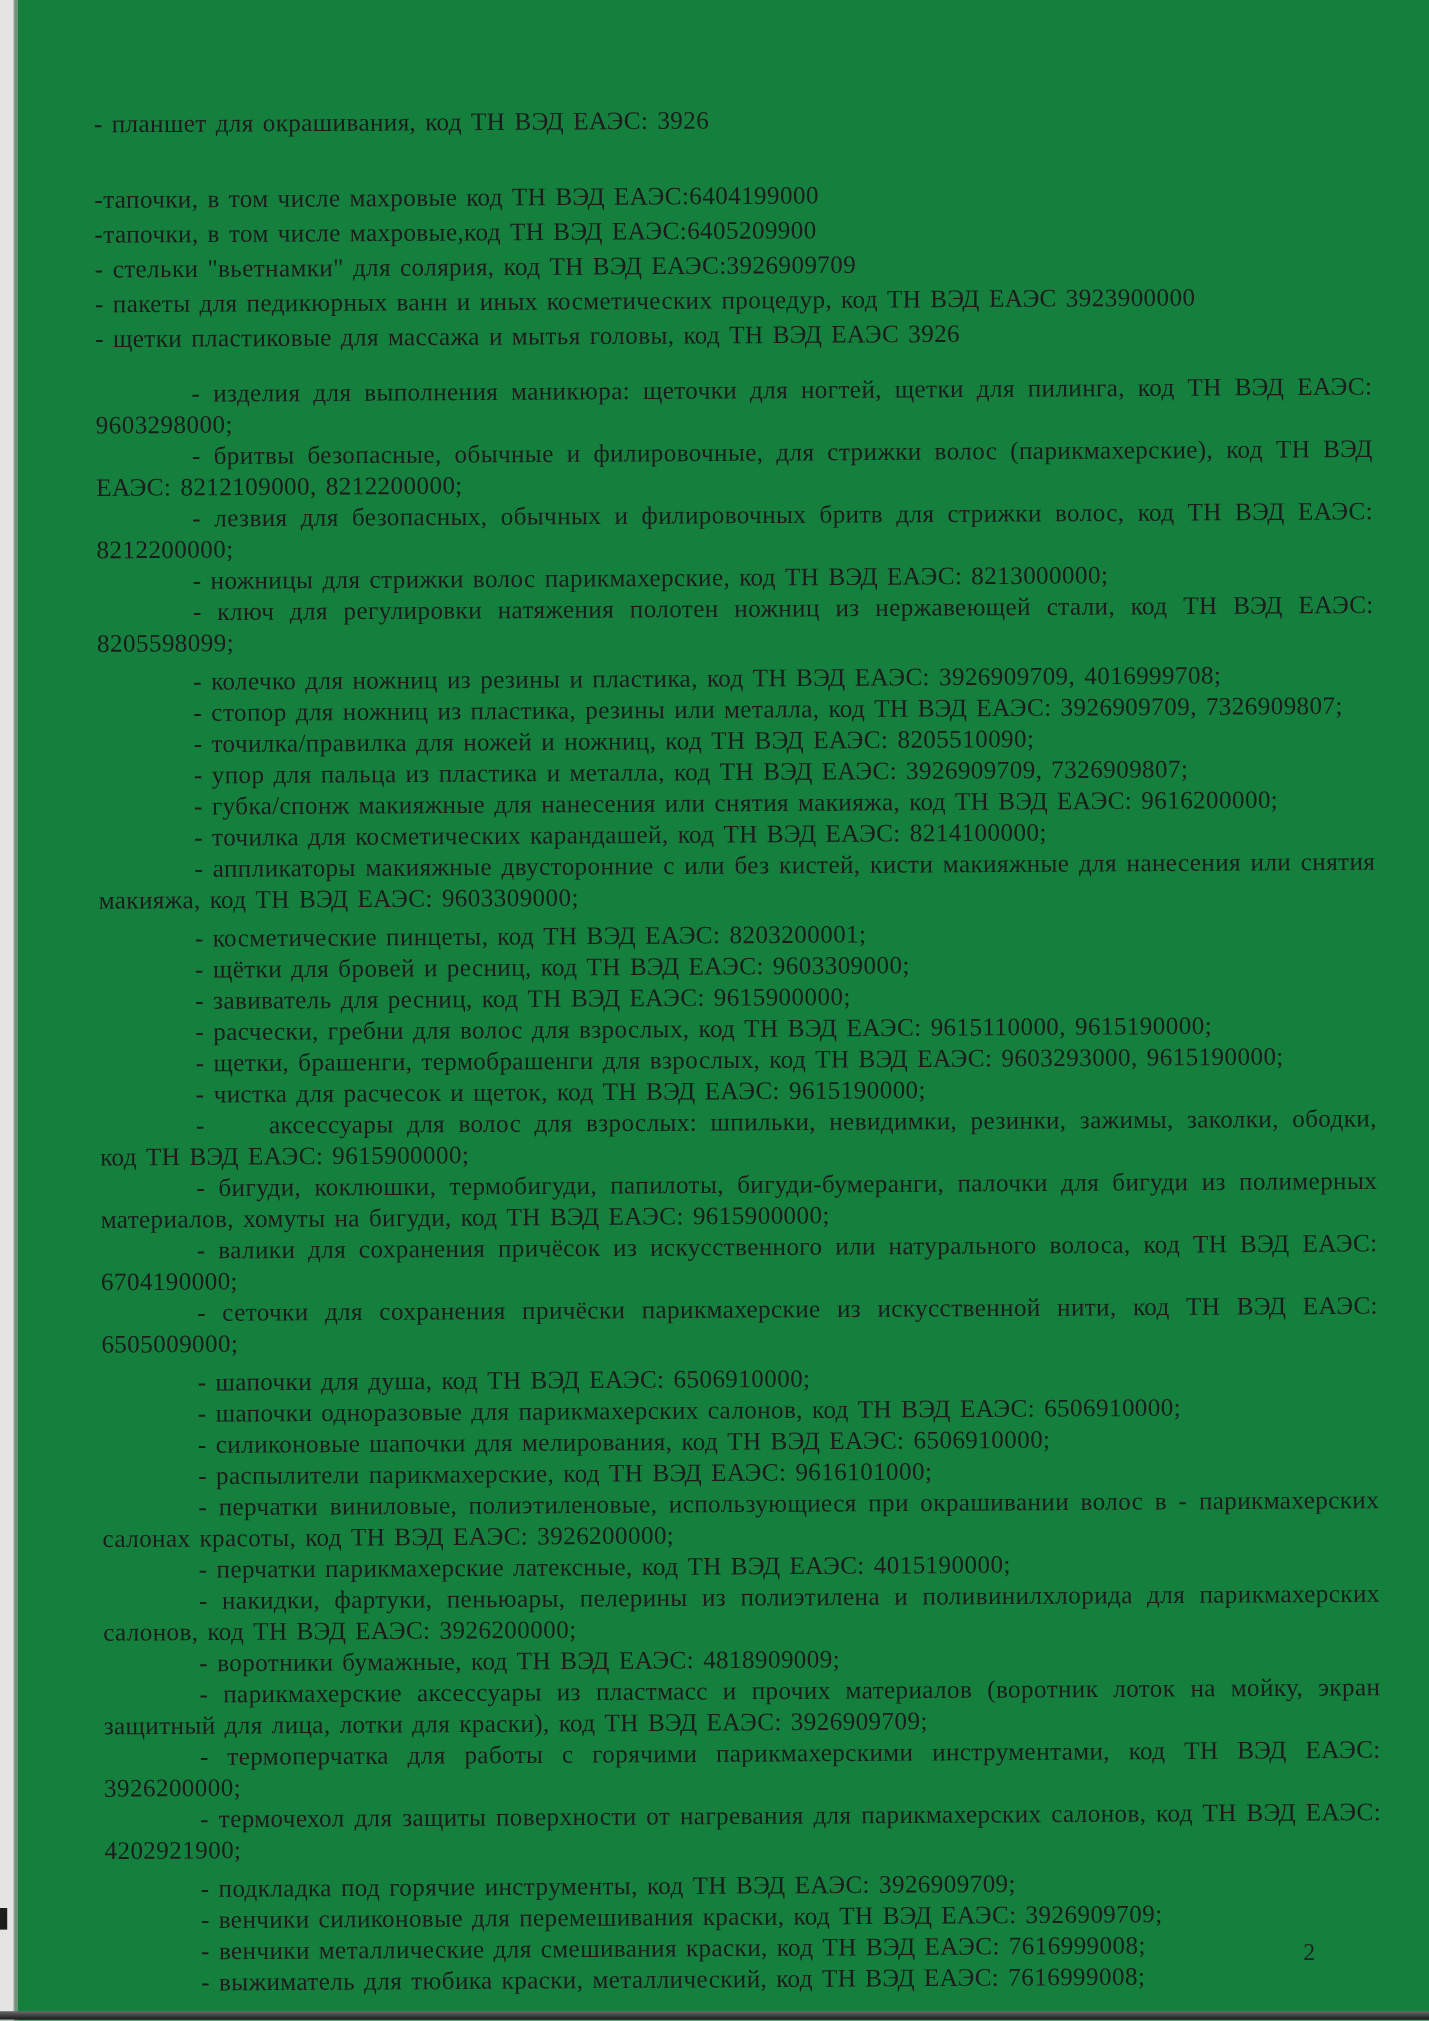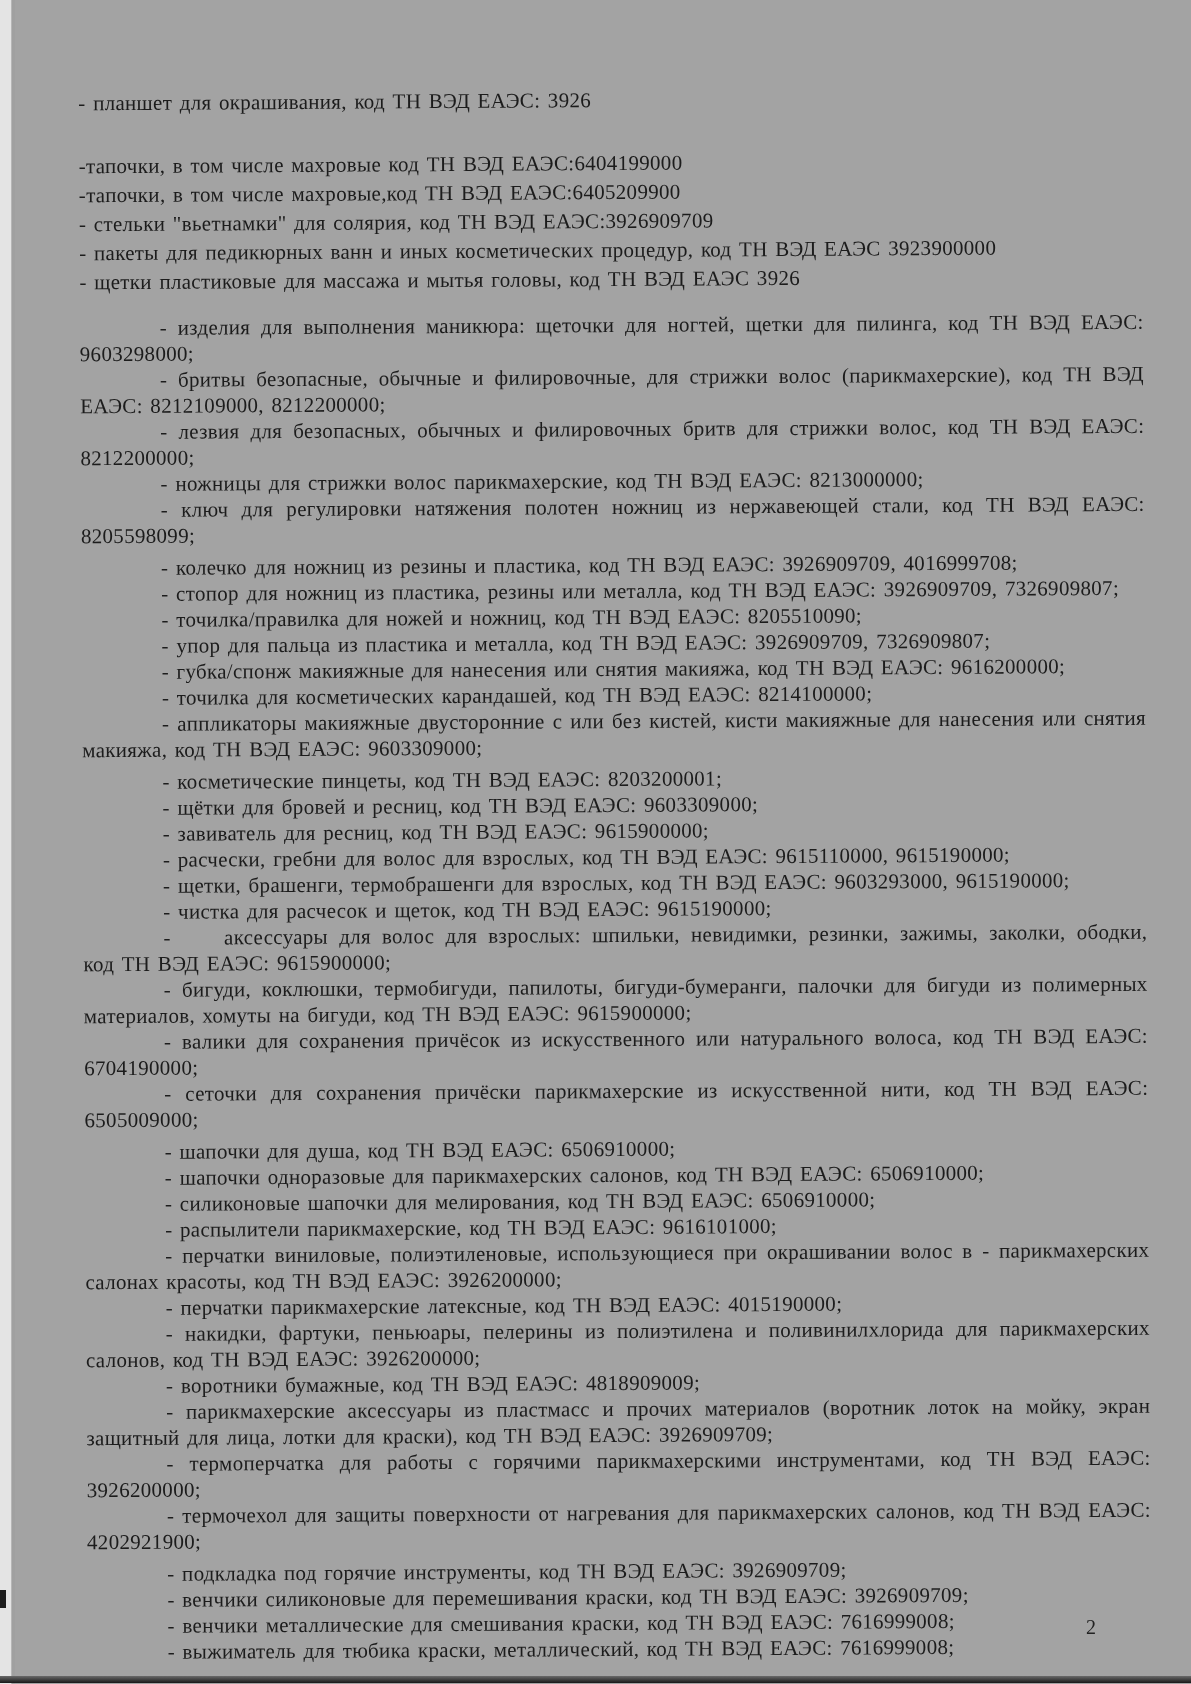--- a/index.html
+++ b/index.html
@@ -4,21 +4,21 @@
 <style>
   html, body { margin: 0; padding: 0; }
   body {
     width: 1191px; height: 1684px;
     background: #ffffff;
     overflow: hidden;
   }
   .page {
     position: relative;
     width: 1191px; height: 1684px;
-    background: #a3a3a3;
+    background: #15803d;
     font-family: "Liberation Serif", "DejaVu Serif", serif;
     color: #1c1c1c;
   }
   
   .edge-strip {
     position: absolute; left: 0; top: 0;
     width: 12px; height: 100%;
     background: #e4e4e4;
   }
   .edge-line {

